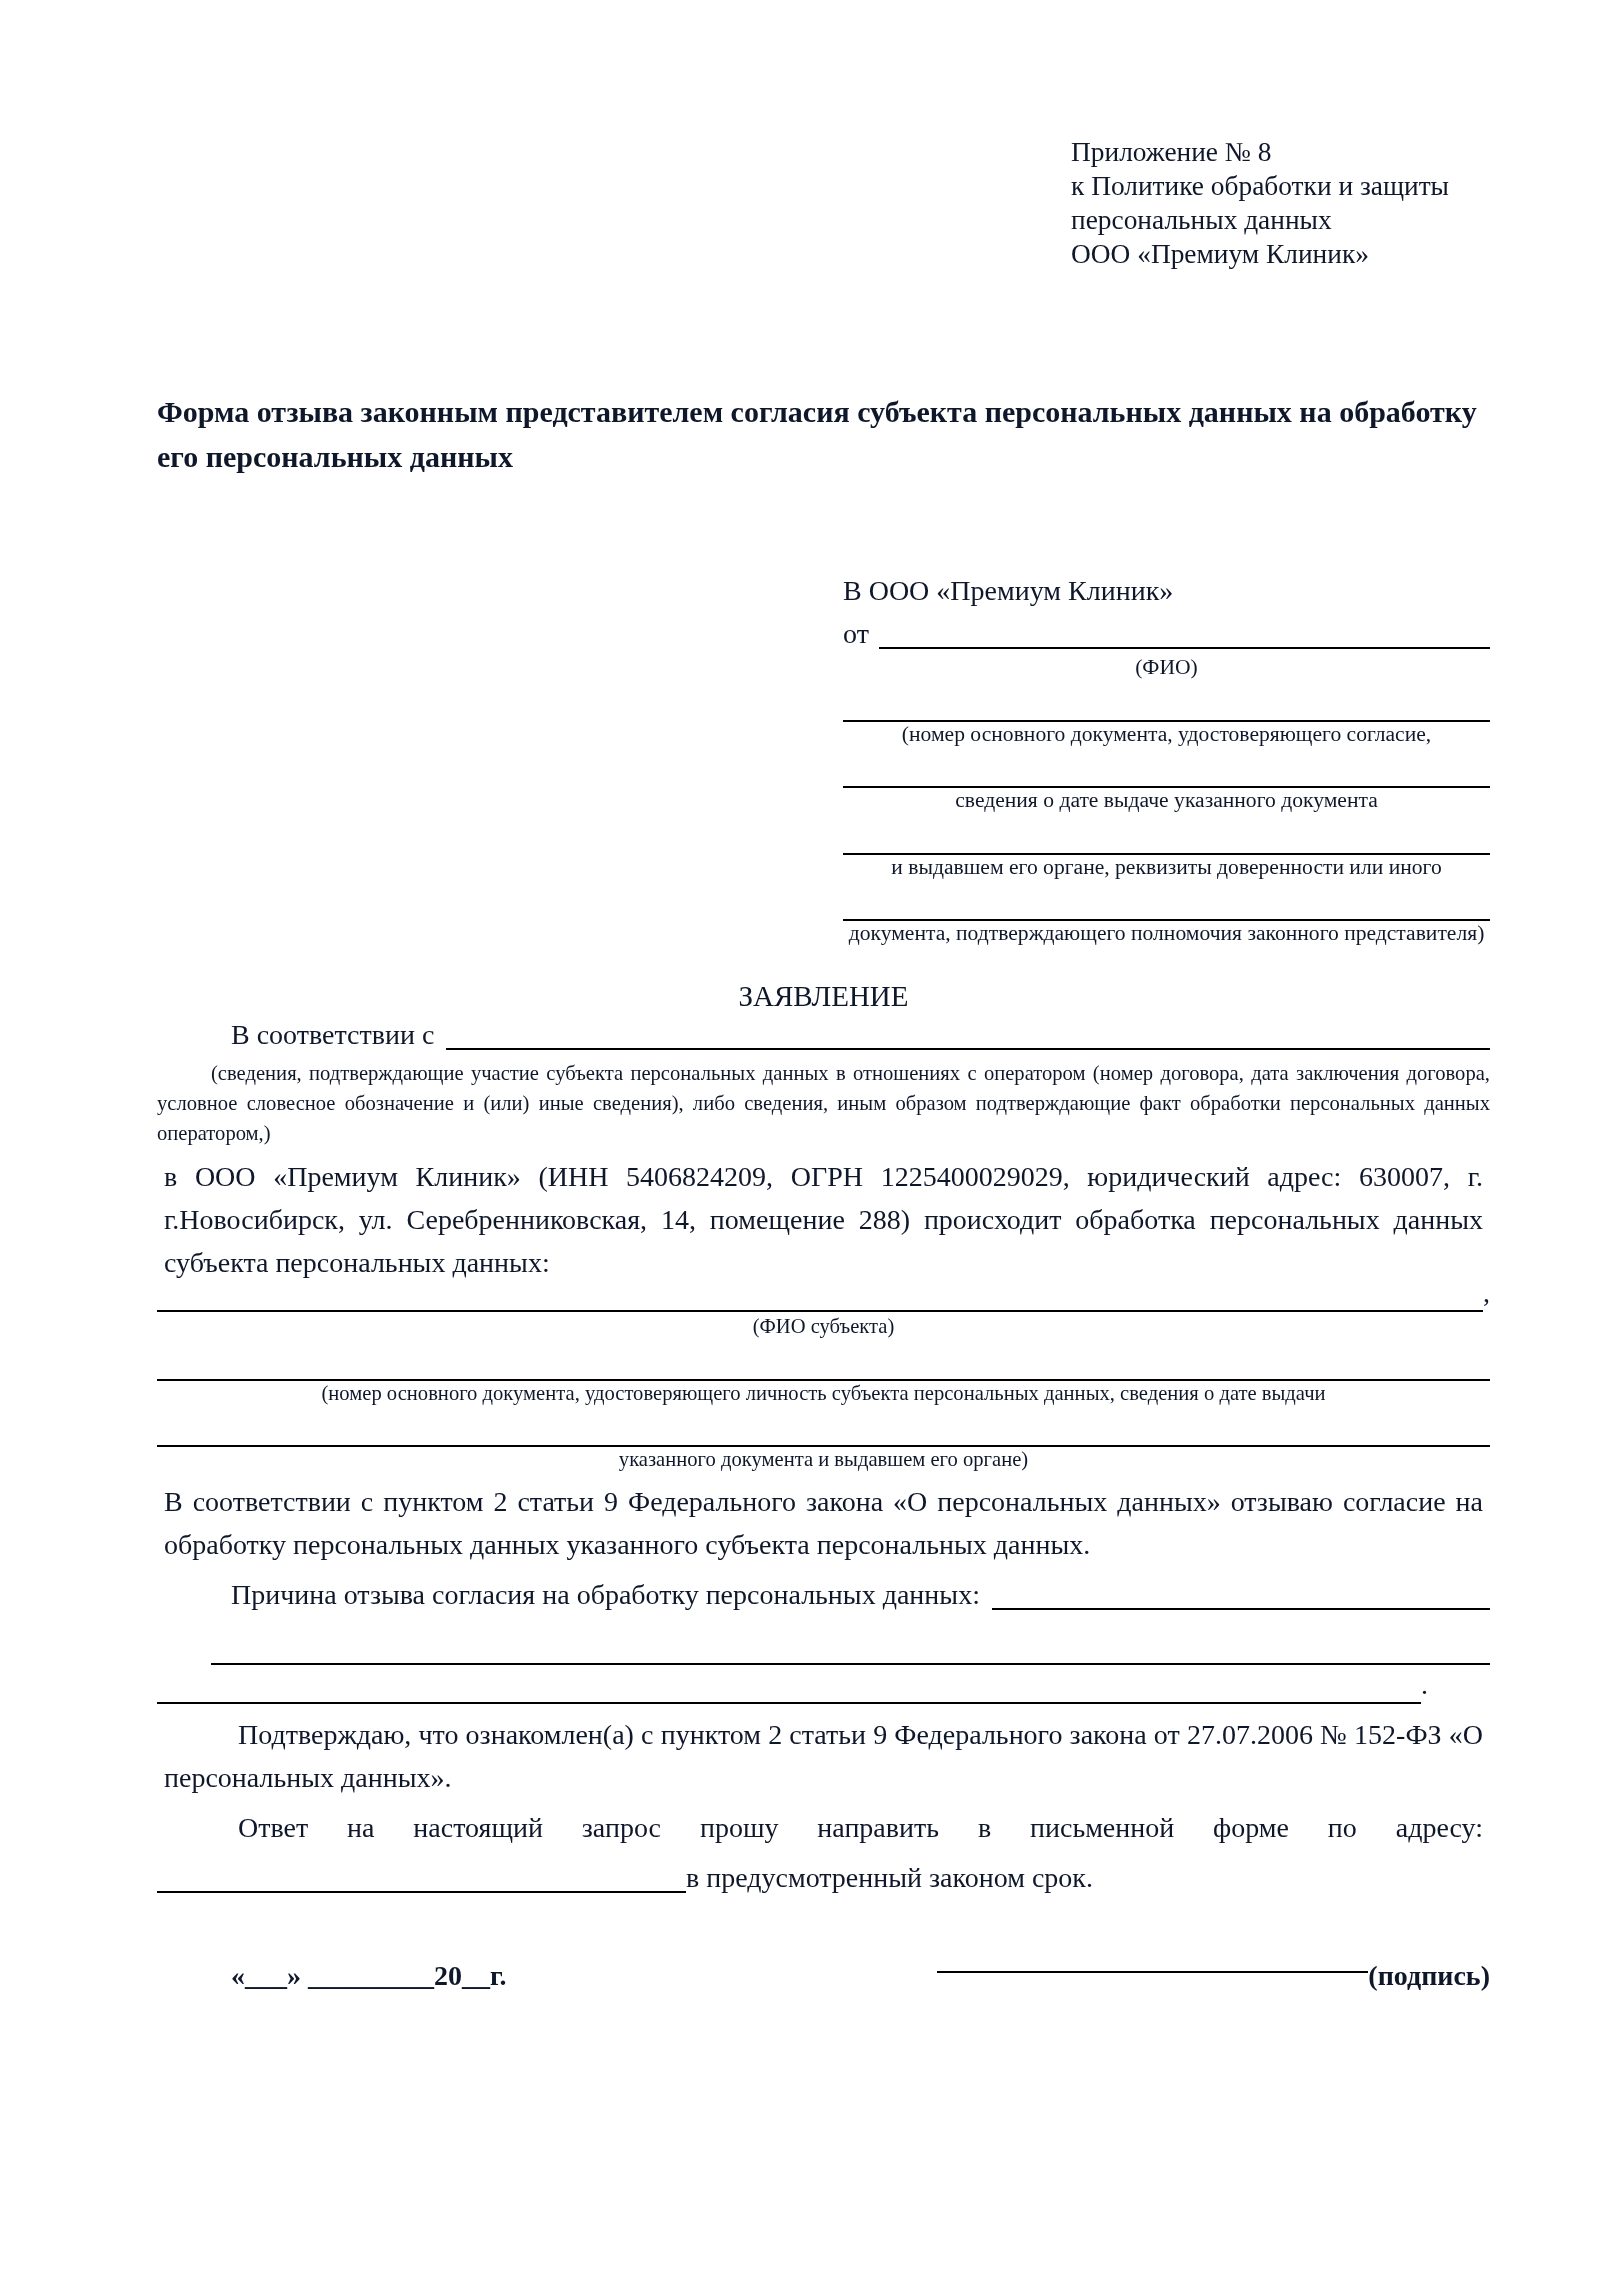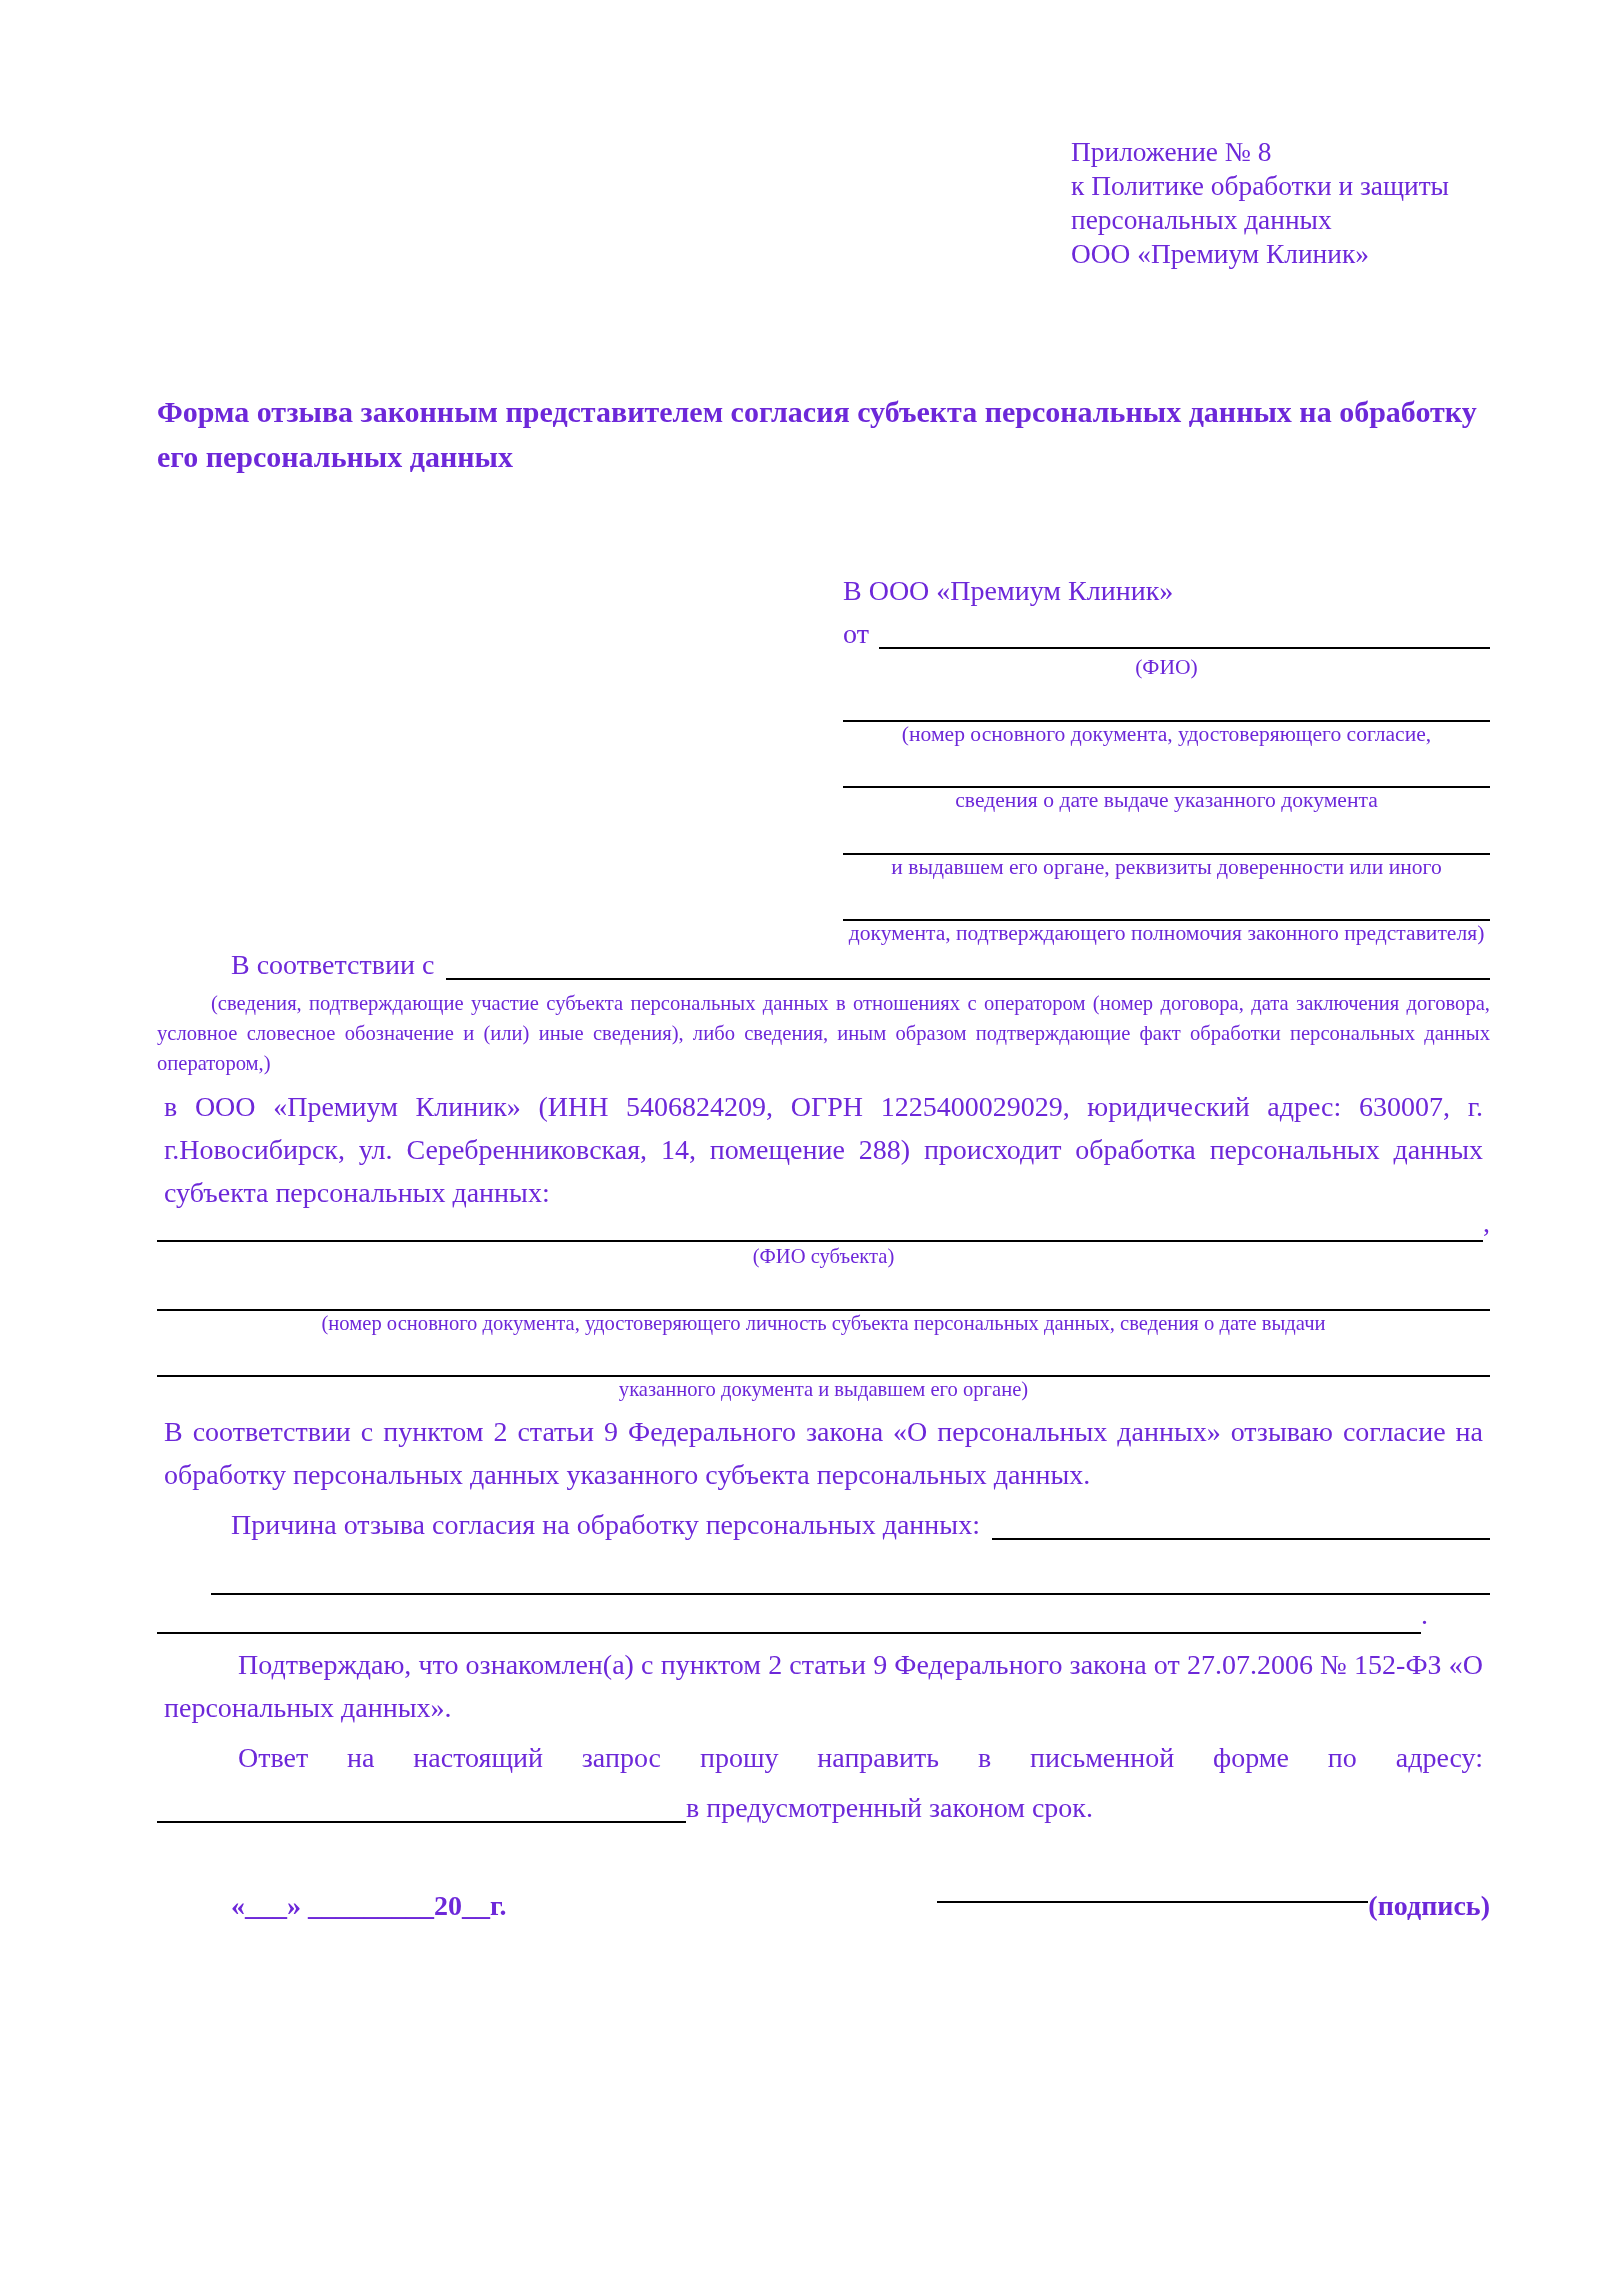--- a/index.html
+++ b/index.html
@@ -1,19 +1,19 @@
 <!DOCTYPE html>
 <html><head>
 <meta charset="utf-8">
 <style>
   * { box-sizing: border-box; }
   html, body { margin: 0; padding: 0; background: #ffffff; }
   .page {
     width: 1621px; height: 2293px;
-    background: #ffffff; color: #6d28d9;
+    background: #ffffff; color: #0f172a;
     font-family: "Liberation Serif", "DejaVu Serif", serif;
     font-size: 28px; line-height: 43px;
     padding: 135px 131px 0 157px;
     position: relative; overflow: hidden;
   }
 
   
   .hdr { margin-left: 914px; font-size: 27.4px; line-height: 34px; }
 
   
@@ -88,20 +88,21 @@
     <div class="field"></div>
     <div class="caption">сведения о дате выдаче указанного документа</div>
 
     <div class="field"></div>
     <div class="caption">и выдавшем его органе, реквизиты доверенности или иного</div>
 
     <div class="field"></div>
     <div class="caption">документа, подтверждающего полномочия законного представителя)</div>
   </div>
 
+  <div class="stmt-heading">ЗАЯВЛЕНИЕ</div>
 
   <div class="row intro-row">
     <span>В соответствии с</span>
     <span class="fill"></span>
   </div>
 
   <p class="note">(сведения, подтверждающие участие субъекта персональных данных в отношениях с оператором (номер договора, дата заключения договора, условное словесное обозначение и (или) иные сведения), либо сведения, иным образом подтверждающие факт обработки персональных данных оператором,)</p>
 
   <p class="para">в ООО «Премиум Клиник» (ИНН 5406824209, ОГРН 1225400029029, юридический адрес: 630007, г. г.Новосибирск, ул. Серебренниковская, 14, помещение 288) происходит обработка персональных данных субъекта персональных данных:</p>
 

